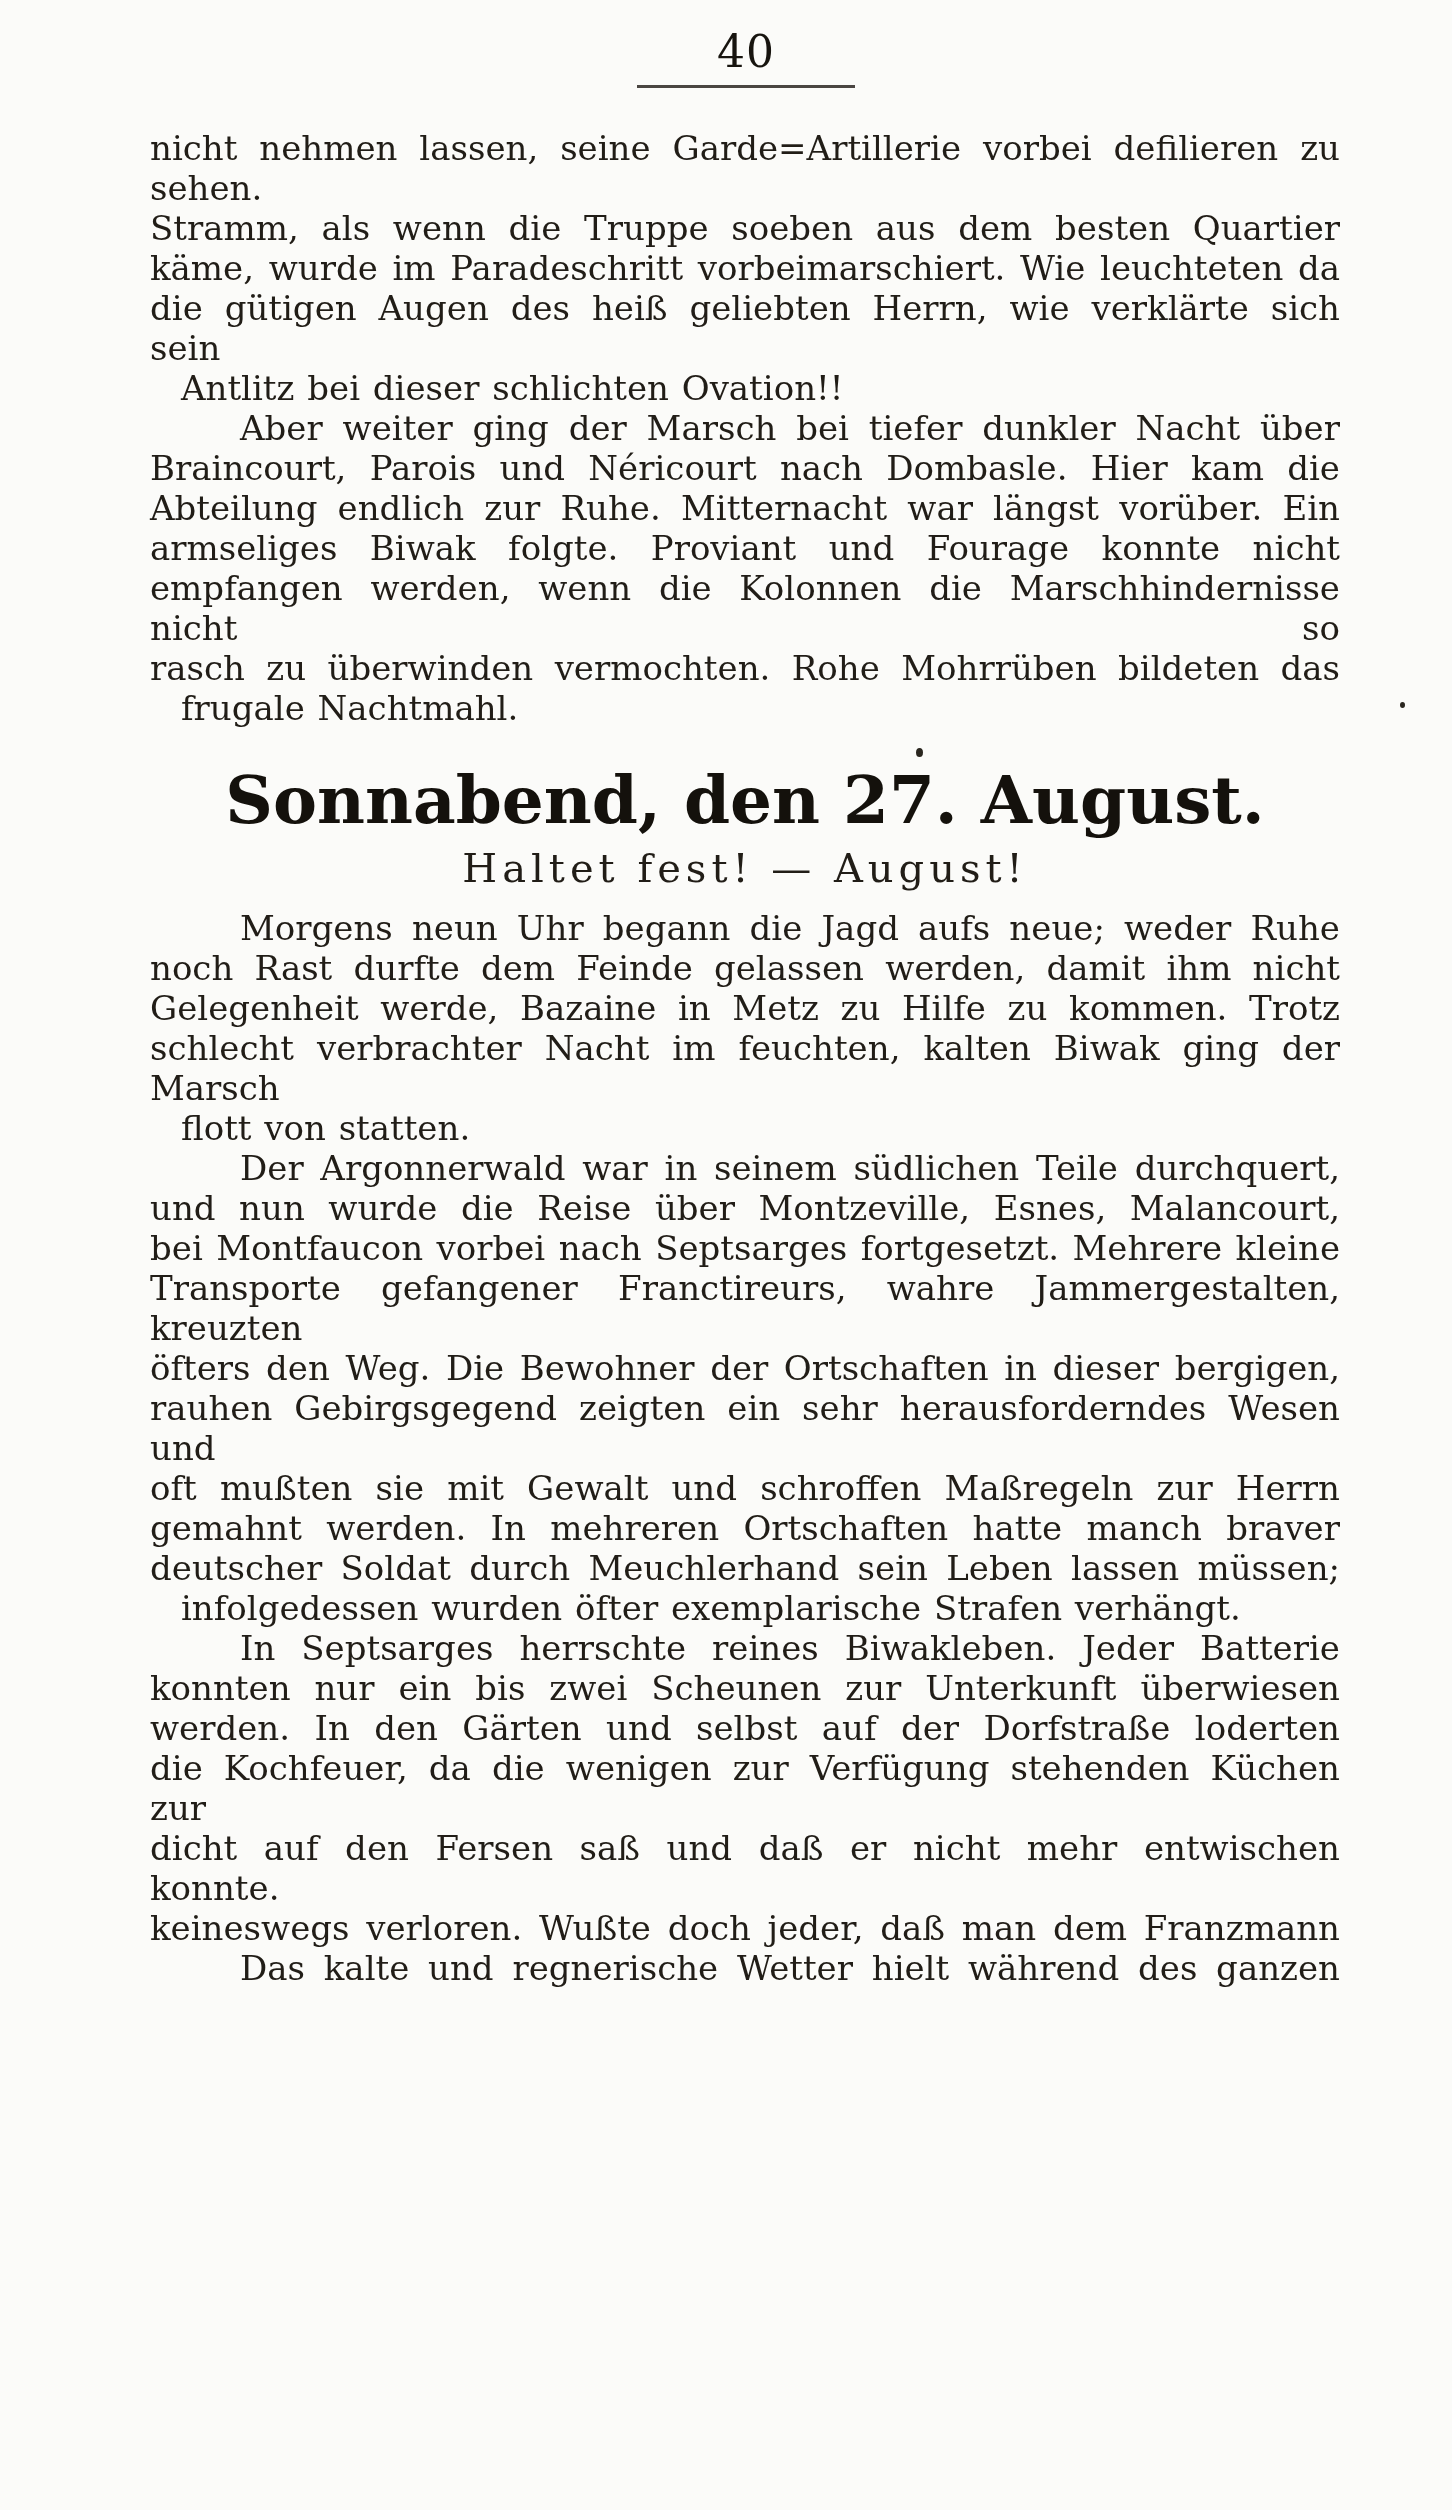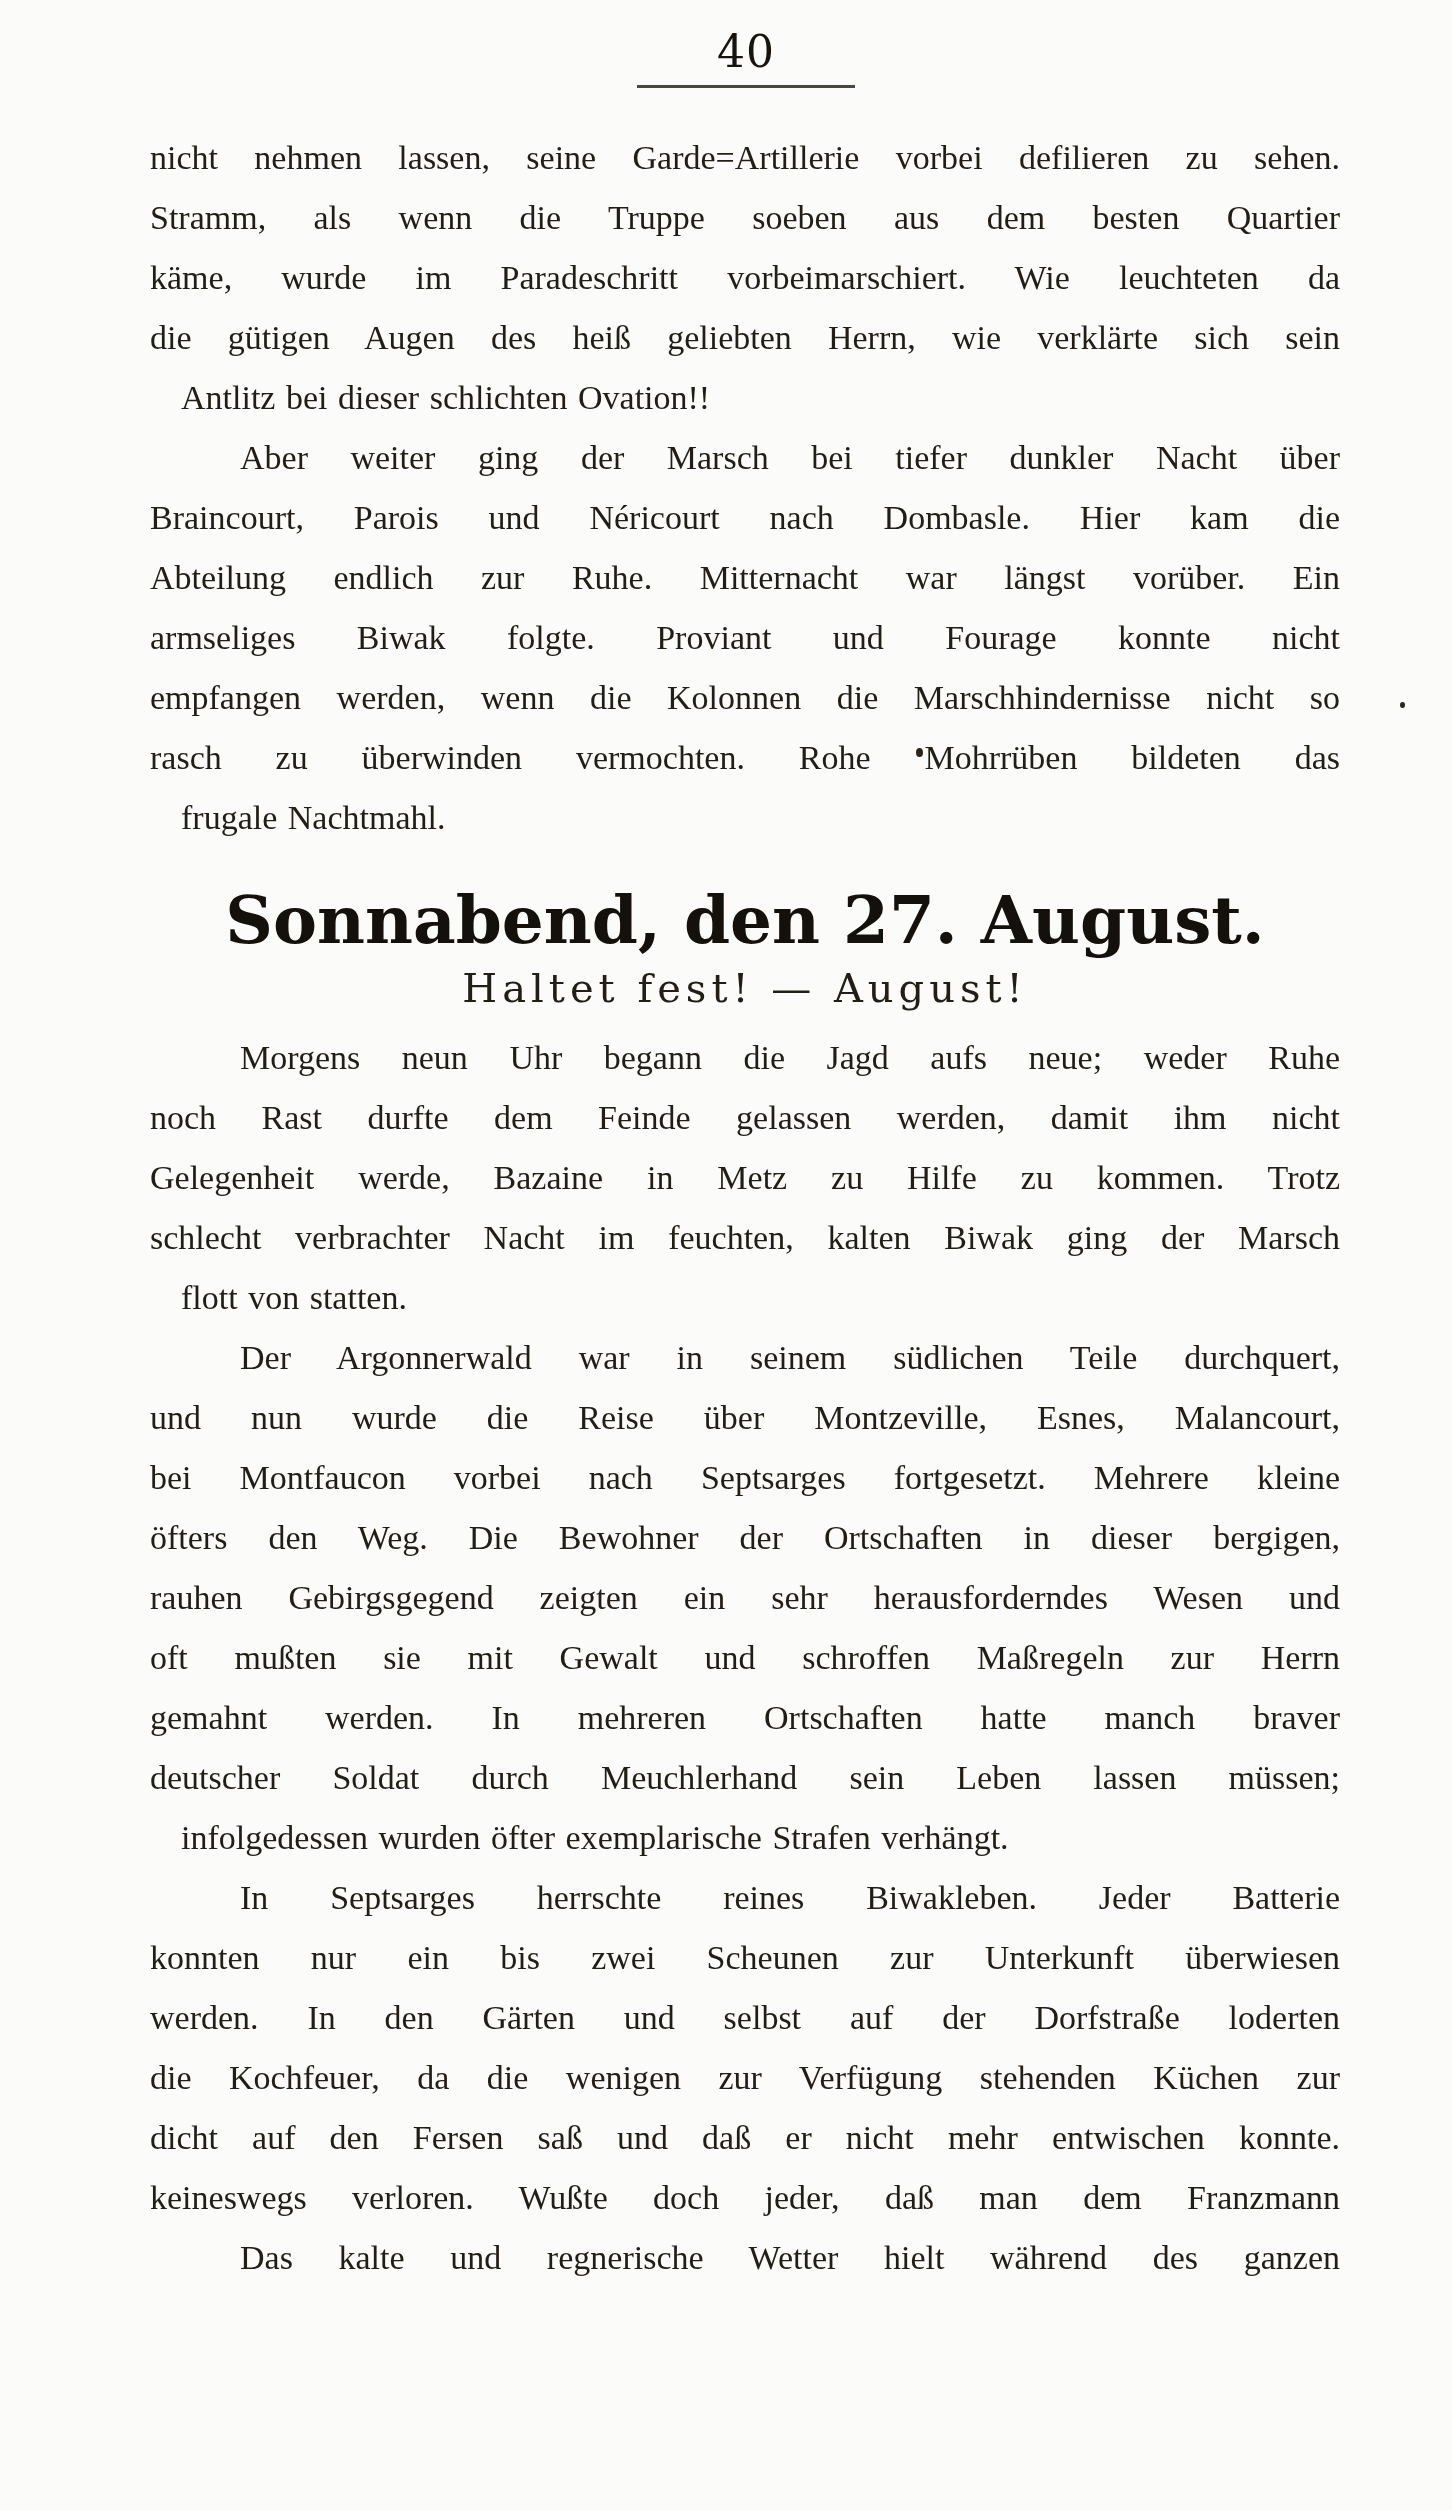--- a/index.html
+++ b/index.html
@@ -28,26 +28,25 @@
     margin: 7px auto 0 auto;
   }
 
   .page-body {
     margin: 40px 132px 0 130px; 
     font-size: 34px;
   }
 
   .para { margin: 0; }
   .line {
-    line-height: 60px;
+    line-height: 40px;
     text-align: justify;
     text-align-last: justify;
     white-space: normal;
     word-spacing: 2px;
-    font-family: Liberation Serif, serif;
   }
   .line.last { text-align-last: left; margin-left: 31px; }
   .line.first { text-indent: 90px; }
 
   .heading {
     text-align: center;
     font-weight: bold;
     font-size: 66px;
     line-height: 64px;
     margin: 40px 0 12px 0;
@@ -103,20 +102,21 @@
         <div class="line first">Morgens neun Uhr begann die Jagd aufs neue; weder Ruhe</div>
         <div class="line">noch Rast durfte dem Feinde gelassen werden, damit ihm nicht</div>
         <div class="line">Gelegenheit werde, Bazaine in Metz zu Hilfe zu kommen. Trotz</div>
         <div class="line">schlecht verbrachter Nacht im feuchten, kalten Biwak ging der Marsch</div>
         <div class="line last">flott von statten.</div>
       </div>
       <div class="para">
         <div class="line first">Der Argonnerwald war in seinem südlichen Teile durchquert,</div>
         <div class="line">und nun wurde die Reise über Montzeville, Esnes, Malancourt,</div>
         <div class="line">bei Montfaucon vorbei nach Septsarges fortgesetzt. Mehrere kleine</div>
+        <div class="line">Transporte gefangener Franctireurs, wahre Jammergestalten, kreuzten</div>
         <div class="line">öfters den Weg. Die Bewohner der Ortschaften in dieser bergigen,</div>
         <div class="line">rauhen Gebirgsgegend zeigten ein sehr herausforderndes Wesen und</div>
         <div class="line">oft mußten sie mit Gewalt und schroffen Maßregeln zur Herrn</div>
         <div class="line">gemahnt werden. In mehreren Ortschaften hatte manch braver</div>
         <div class="line">deutscher Soldat durch Meuchlerhand sein Leben lassen müssen;</div>
         <div class="line last">infolgedessen wurden öfter exemplarische Strafen verhängt.</div>
       </div>
       <div class="para">
         <div class="line first">In Septsarges herrschte reines Biwakleben. Jeder Batterie</div>
         <div class="line">konnten nur ein bis zwei Scheunen zur Unterkunft überwiesen</div>

